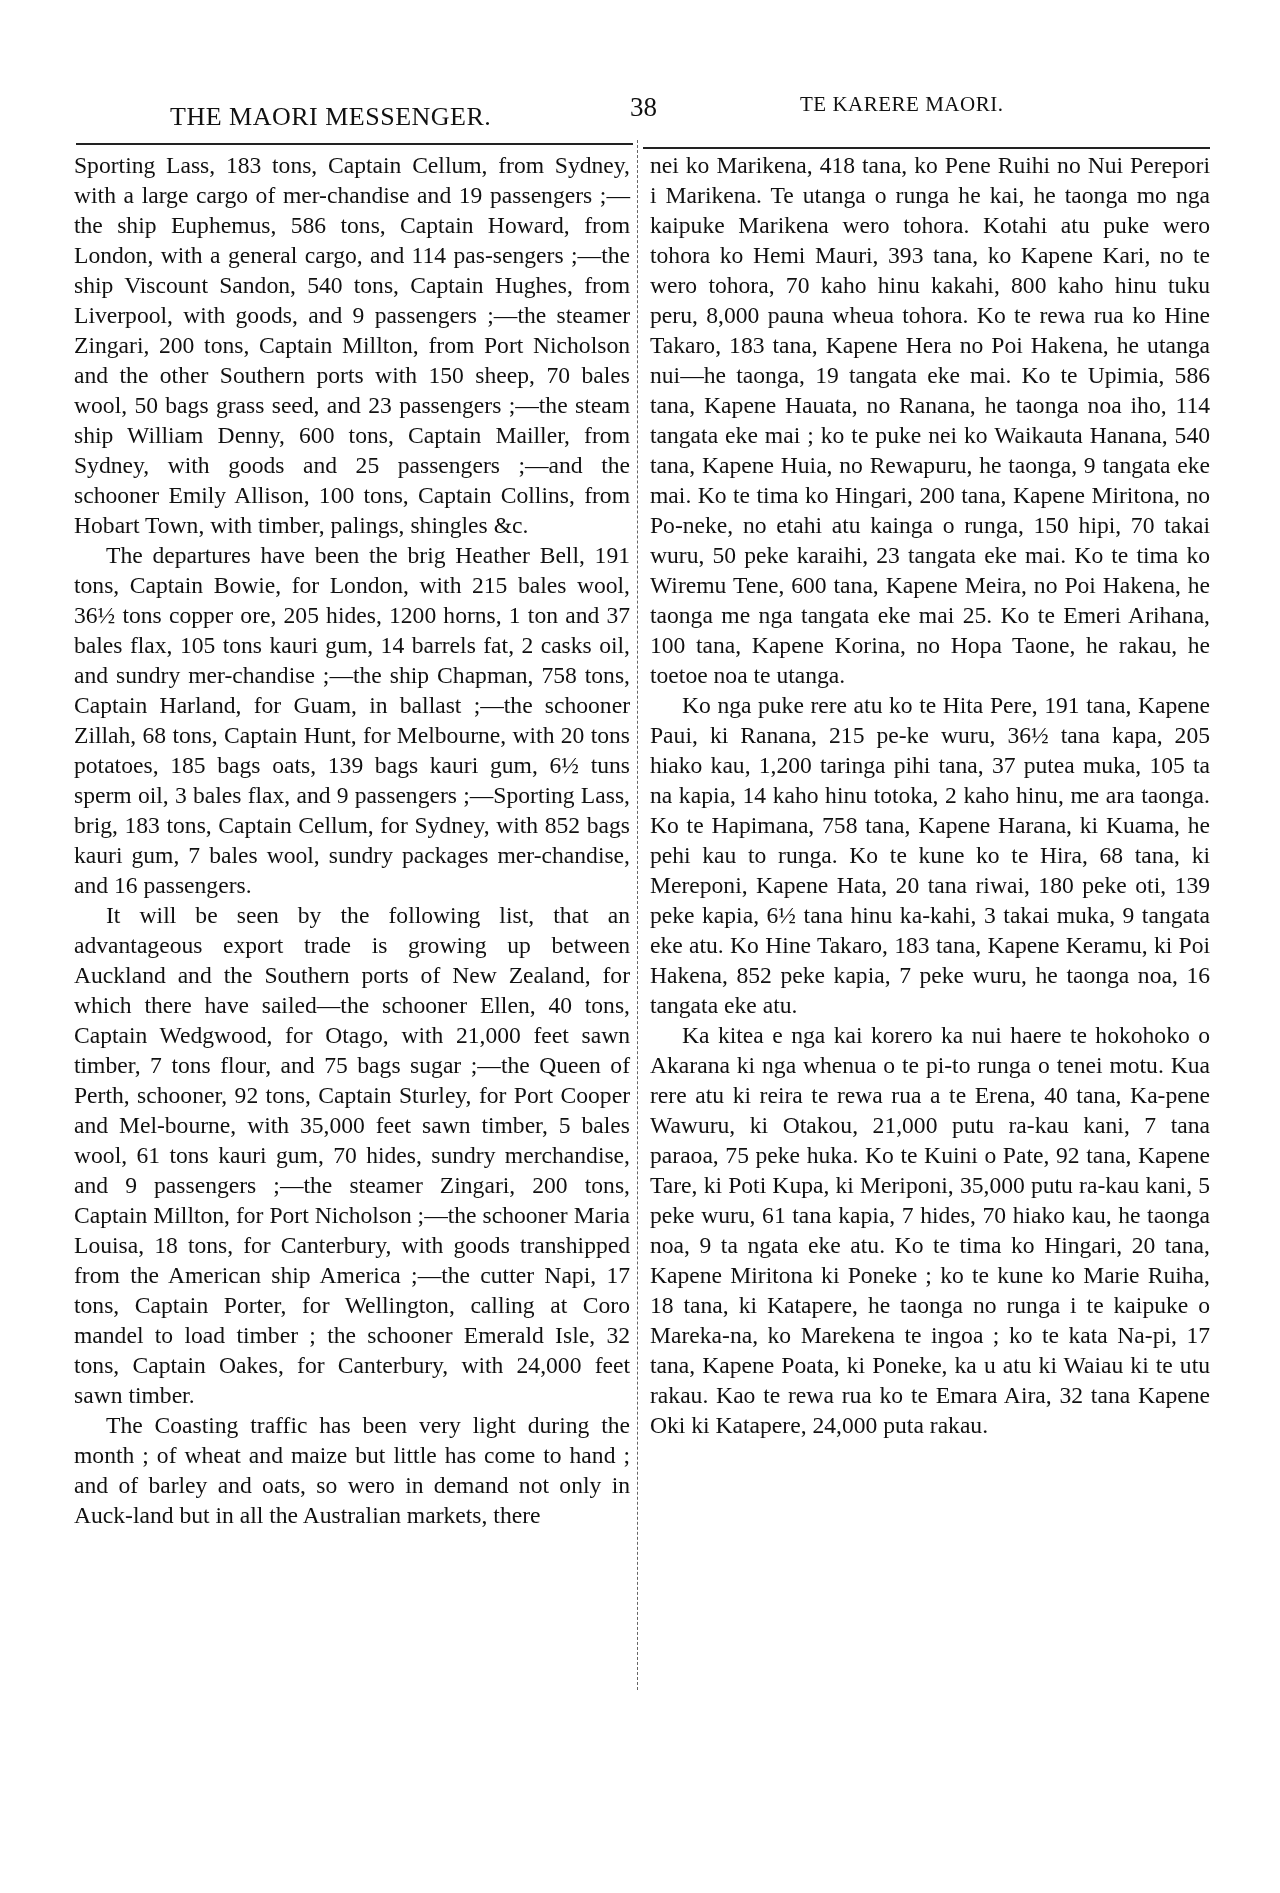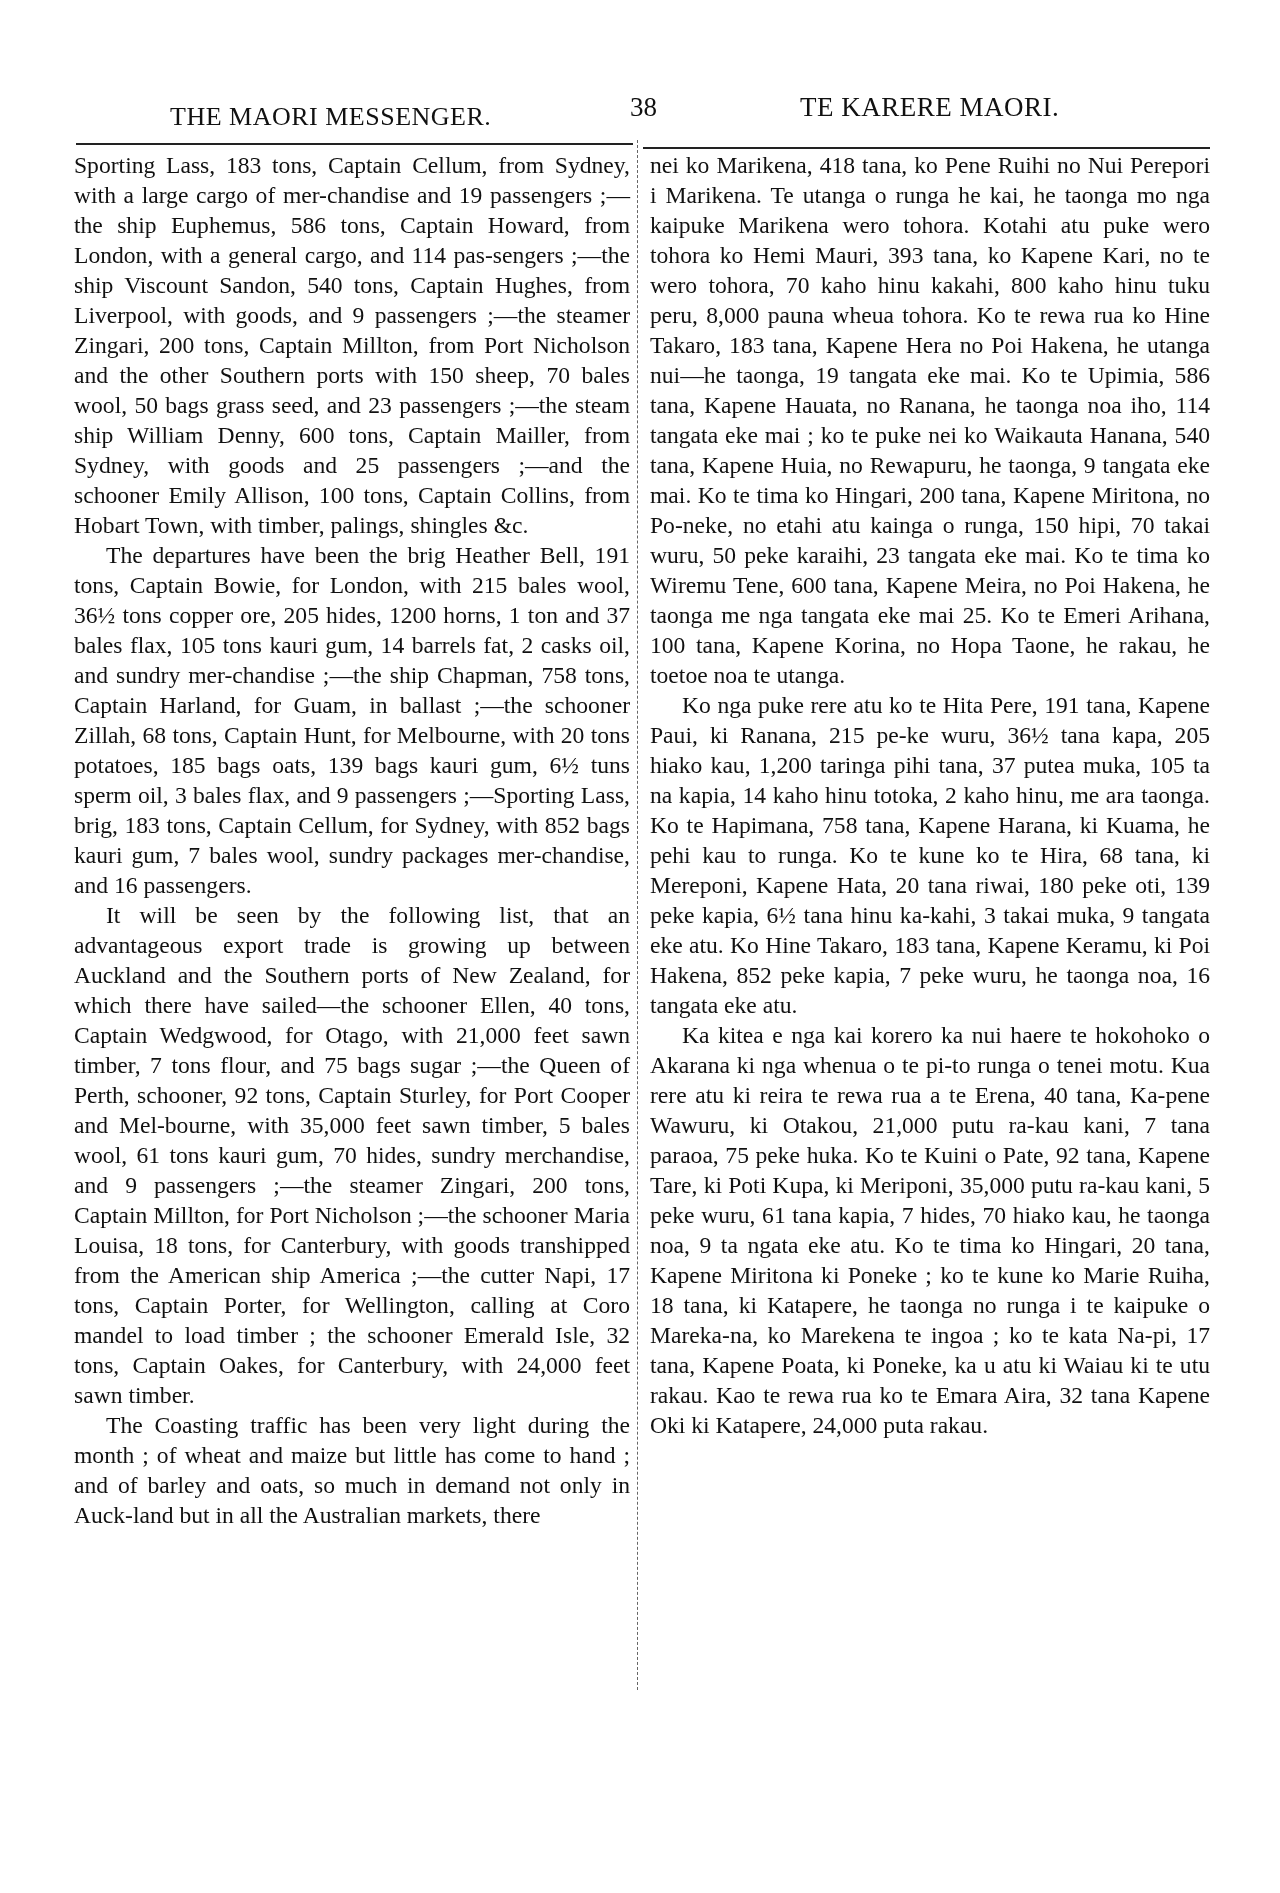--- a/index.html
+++ b/index.html
@@ -1,21 +1,21 @@
 <!DOCTYPE html>
 <html><head>
 <meta charset="utf-8">
 <style>
   html, body { margin: 0; padding: 0; background: #ffffff; }
   body { width: 1280px; height: 1893px; position: relative; overflow: hidden;
          font-family: "Liberation Serif", "DejaVu Serif", serif; color: #111; }
   .header { position: absolute; top: 92px; left: 0; width: 1280px; height: 40px; }
   .hdr-left { position: absolute; left: 138px; top: 10px; font-size: 26px; letter-spacing: 0.5px; margin-left: 32px; }
   .hdr-num { position: absolute; left: 630px; top: 0; font-size: 27px; }
-  .hdr-right { position: absolute; left: 800px; top: 0; font-size: 27px; letter-spacing: 0.5px; }
+  .hdr-right { position: absolute; left: 800px; top: 0; font-size: 21px; letter-spacing: 0.5px; }
   .rule-left { position: absolute; left: 76px; top: 143px; width: 557px; height: 2px; background: #222; }
   .rule-right { position: absolute; left: 643px; top: 147px; width: 567px; height: 2px; background: #222; }
   .col-divider { position: absolute; left: 637px; top: 140px; width: 1px; height: 1550px;
                  border-left: 1px dashed #666; }
   .col { position: absolute; top: 150px; font-size: 23.6px; line-height: 30px;
          text-align: justify; hyphens: manual; }
   .col-left { left: 74px; width: 556px; }
   .col-right { left: 650px; width: 560px; }
   .col p { margin: 0; }
   .col p.indent { text-indent: 32px; }
@@ -30,20 +30,20 @@
 </div>
 
 <div class="rule-left"></div>
 <div class="rule-right"></div>
 <div class="col-divider"></div>
 
 <div class="col col-left">
   <p>Sporting Lass, 183 tons, Captain Cellum, from Sydney, with a large cargo of mer-chandise and 19 passengers ;—the ship Euphemus, 586 tons, Captain Howard, from London, with a general cargo, and 114 pas-sengers ;—the ship Viscount Sandon, 540 tons, Captain Hughes, from Liverpool, with goods, and 9 passengers ;—the steamer Zingari, 200 tons, Captain Millton, from Port Nicholson and the other Southern ports with 150 sheep, 70 bales wool, 50 bags grass seed, and 23 passengers ;—the steam ship William Denny, 600 tons, Captain Mailler, from Sydney, with goods and 25 passengers ;—and the schooner Emily Allison, 100 tons, Captain Collins, from Hobart Town, with timber, palings, shingles &amp;c.</p>
   <p class="indent">The departures have been the brig Heather Bell, 191 tons, Captain Bowie, for London, with 215 bales wool, 36½ tons copper ore, 205 hides, 1200 horns, 1 ton and 37 bales flax, 105 tons kauri gum, 14 barrels fat, 2 casks oil, and sundry mer-chandise ;—the ship Chapman, 758 tons, Captain Harland, for Guam, in ballast ;—the schooner Zillah, 68 tons, Captain Hunt, for Melbourne, with 20 tons potatoes, 185 bags oats, 139 bags kauri gum, 6½ tuns sperm oil, 3 bales flax, and 9 passengers ;—Sporting Lass, brig, 183 tons, Captain Cellum, for Sydney, with 852 bags kauri gum, 7 bales wool, sundry packages mer-chandise, and 16 passengers.</p>
   <p class="indent">It will be seen by the following list, that an advantageous export trade is growing up between Auckland and the Southern ports of New Zealand, for which there have sailed—the schooner Ellen, 40 tons, Captain Wedgwood, for Otago, with 21,000 feet sawn timber, 7 tons flour, and 75 bags sugar ;—the Queen of Perth, schooner, 92 tons, Captain Sturley, for Port Cooper and Mel-bourne, with 35,000 feet sawn timber, 5 bales wool, 61 tons kauri gum, 70 hides, sundry merchandise, and 9 passengers ;—the steamer Zingari, 200 tons, Captain Millton, for Port Nicholson ;—the schooner Maria Louisa, 18 tons, for Canterbury, with goods transhipped from the American ship America ;—the cutter Napi, 17 tons, Captain Porter, for Wellington, calling at Coro mandel to load timber ; the schooner Emerald Isle, 32 tons, Captain Oakes, for Canterbury, with 24,000 feet sawn timber.</p>
-  <p class="indent">The Coasting traffic has been very light during the month ; of wheat and maize but little has come to hand ; and of barley and oats, so much in demand not only in Auck-land but in all the Australian markets, there</p>
+  <p class="indent">The Coasting traffic has been very light during the month ; of wheat and maize but little has come to hand ; and of barley and oats, so wero in demand not only in Auck-land but in all the Australian markets, there</p>
 </div>
 
 <div class="col col-right">
   <p>nei ko Marikena, 418 tana, ko Pene Ruihi no Nui Perepori i Marikena. Te utanga o runga he kai, he taonga mo nga kaipuke Marikena wero tohora. Kotahi atu puke wero tohora ko Hemi Mauri, 393 tana, ko Kapene Kari, no te wero tohora, 70 kaho hinu kakahi, 800 kaho hinu tuku peru, 8,000 pauna wheua tohora. Ko te rewa rua ko Hine Takaro, 183 tana, Kapene Hera no Poi Hakena, he utanga nui—he taonga, 19 tangata eke mai. Ko te Upimia, 586 tana, Kapene Hauata, no Ranana, he taonga noa iho, 114 tangata eke mai ; ko te puke nei ko Waikauta Hanana, 540 tana, Kapene Huia, no Rewapuru, he taonga, 9 tangata eke mai. Ko te tima ko Hingari, 200 tana, Kapene Miritona, no Po-neke, no etahi atu kainga o runga, 150 hipi, 70 takai wuru, 50 peke karaihi, 23 tangata eke mai. Ko te tima ko Wiremu Tene, 600 tana, Kapene Meira, no Poi Hakena, he taonga me nga tangata eke mai 25. Ko te Emeri Arihana, 100 tana, Kapene Korina, no Hopa Taone, he rakau, he toetoe noa te utanga.</p>
   <p class="indent">Ko nga puke rere atu ko te Hita Pere, 191 tana, Kapene Paui, ki Ranana, 215 pe-ke wuru, 36½ tana kapa, 205 hiako kau, 1,200 taringa pihi tana, 37 putea muka, 105 ta na kapia, 14 kaho hinu totoka, 2 kaho hinu, me ara taonga. Ko te Hapimana, 758 tana, Kapene Harana, ki Kuama, he pehi kau to runga. Ko te kune ko te Hira, 68 tana, ki Mereponi, Kapene Hata, 20 tana riwai, 180 peke oti, 139 peke kapia, 6½ tana hinu ka-kahi, 3 takai muka, 9 tangata eke atu. Ko Hine Takaro, 183 tana, Kapene Keramu, ki Poi Hakena, 852 peke kapia, 7 peke wuru, he taonga noa, 16 tangata eke atu.</p>
   <p class="indent">Ka kitea e nga kai korero ka nui haere te hokohoko o Akarana ki nga whenua o te pi-to runga o tenei motu. Kua rere atu ki reira te rewa rua a te Erena, 40 tana, Ka-pene Wawuru, ki Otakou, 21,000 putu ra-kau kani, 7 tana paraoa, 75 peke huka. Ko te Kuini o Pate, 92 tana, Kapene Tare, ki Poti Kupa, ki Meriponi, 35,000 putu ra-kau kani, 5 peke wuru, 61 tana kapia, 7 hides, 70 hiako kau, he taonga noa, 9 ta ngata eke atu. Ko te tima ko Hingari, 20 tana, Kapene Miritona ki Poneke ; ko te kune ko Marie Ruiha, 18 tana, ki Katapere, he taonga no runga i te kaipuke o Mareka-na, ko Marekena te ingoa ; ko te kata Na-pi, 17 tana, Kapene Poata, ki Poneke, ka u atu ki Waiau ki te utu rakau. Kao te rewa rua ko te Emara Aira, 32 tana Kapene Oki ki Katapere, 24,000 puta rakau.</p>
 </div>
 
 </body></html>

